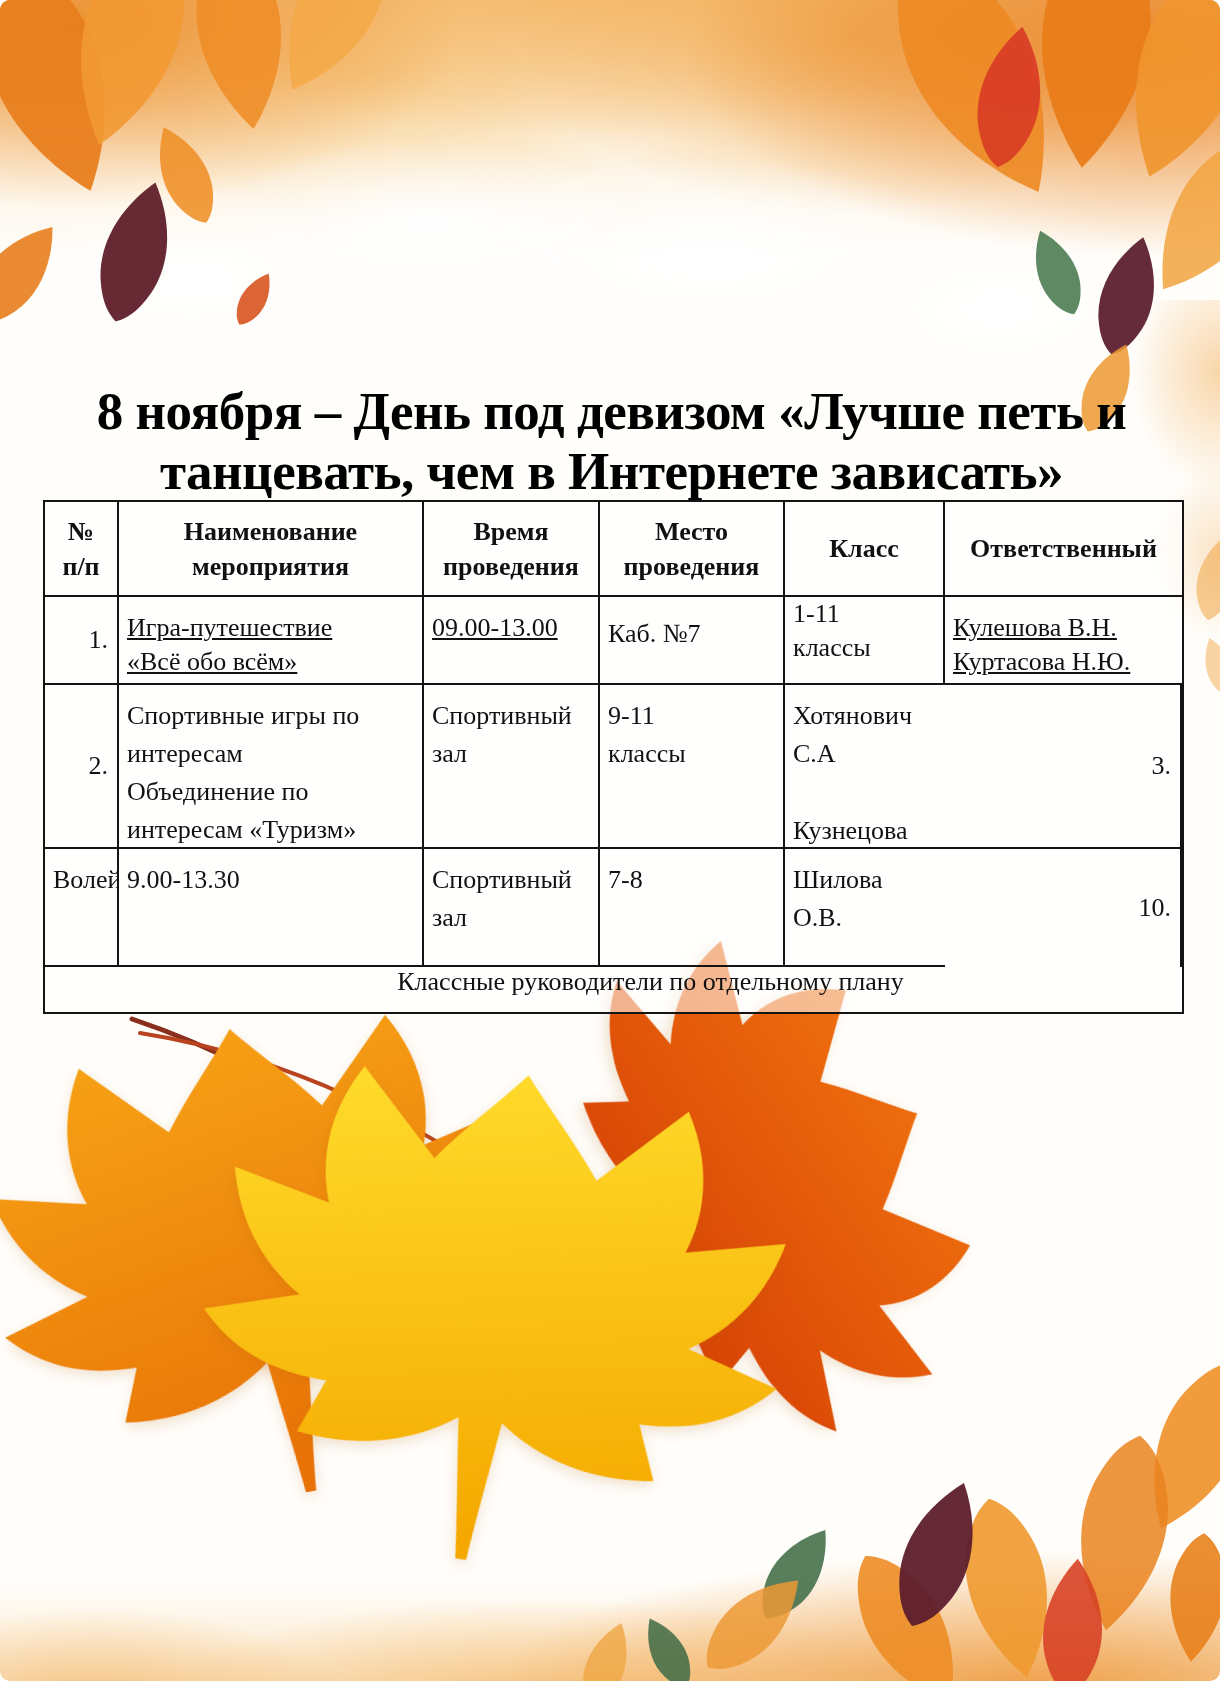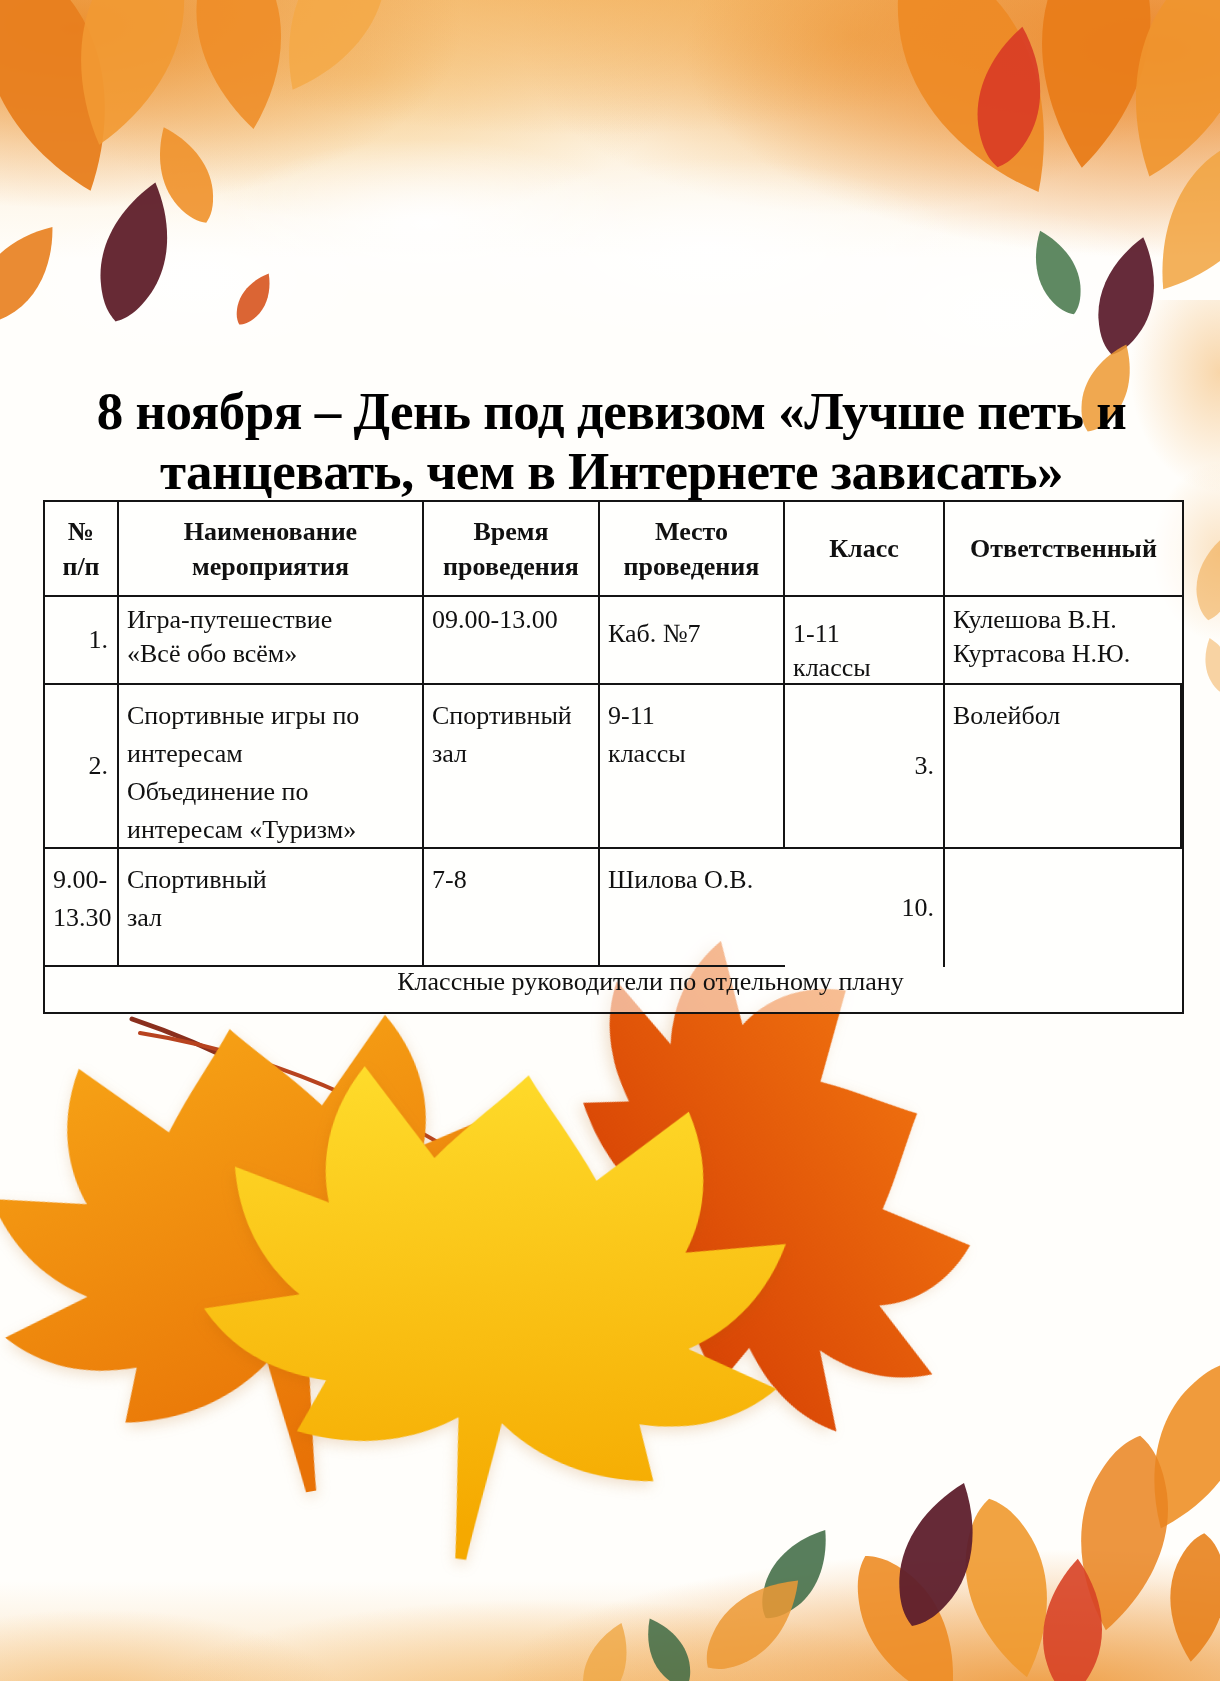--- a/index.html
+++ b/index.html
@@ -1,20 +1,21 @@
 <!DOCTYPE html>
 <html><head>
 <meta charset="utf-8">
 <style>
   html,body{margin:0;padding:0;}
   .page{
     position:relative; width:1220px; height:1681px;
     background:#fffefb; overflow:hidden;
     font-family:"Liberation Serif","DejaVu Serif",serif;
     color:#111;
+    border-radius:10px;
   }
   
   .wash-top{
     position:absolute; left:0; top:0; width:1220px; height:360px; z-index:1;
     background:
       radial-gradient(ellipse 540px 250px at 6% 8%,  rgba(234,138,36,.92), rgba(234,138,36,0) 72%),
       radial-gradient(ellipse 640px 280px at 95% 14%, rgba(233,128,30,.95), rgba(233,128,30,0) 74%),
       radial-gradient(ellipse 760px 260px at 48% -60px, rgba(243,176,88,.95), rgba(243,176,88,0) 75%),
       radial-gradient(ellipse 420px 200px at 30% 20%, rgba(246,197,120,.65), rgba(246,197,120,0) 75%),
       radial-gradient(ellipse 430px 230px at 70% 10%, rgba(240,165,70,.7), rgba(240,165,70,0) 78%),
@@ -67,21 +68,21 @@
     box-sizing:border-box; overflow:hidden; padding:0 8px;
   }
   .cell.cR{border-right:none;}
   .cell.rB{border-bottom:none;}
   .hd{display:flex; flex-direction:column; justify-content:center;
       text-align:center; font-weight:bold; line-height:35px; padding:0 2px;}
   .num{display:flex; align-items:center; justify-content:flex-end; padding-right:9px;}
   .r1 .ln{line-height:34px;}
   .r2 .ln{line-height:38px;}
   .r3 .ln{line-height:38px;}
-  .pt4{padding-top:12px;} .pt6{padding-top:6px;} .pt14{padding-top:20px;} .pt26{padding-top:20px;}
+  .pt4{padding-top:12px;} .pt6{padding-top:14px;text-decoration:underline;} .pt14{padding-top:0;} .pt26{padding-top:20px;}
   .gap22{} .gap39{margin-top:39px;}
   .merged{display:flex; justify-content:center; text-align:center;}
 </style>
 </head>
 <body>
 
 <div class="page">
 
   <svg width="0" height="0" style="position:absolute">
     <defs>
@@ -277,20 +278,24 @@
       <div class="ln">интересам «Туризм»</div>
     </div>
     <div class="cell r2 pt4">
       <div class="ln">Спортивный</div>
       <div class="ln">зал</div>
     </div>
     <div class="cell r2 pt4">
       <div class="ln">9-11</div>
       <div class="ln">классы</div>
     </div>
+    <div class="cell r2 pt4 cR">
+      <div class="ln">Хотянович С.А</div>
+      <div class="ln gap39">Кузнецова М.А.</div>
+    </div>
 
     <div class="cell num r3">
         <span>3.</span>
       </div>
     <div class="cell r3 pt4">
       <div class="ln">Волейбол</div>
     </div>
     <div class="cell r3 pt4">
       <div class="ln">9.00-13.30</div>
     </div>

